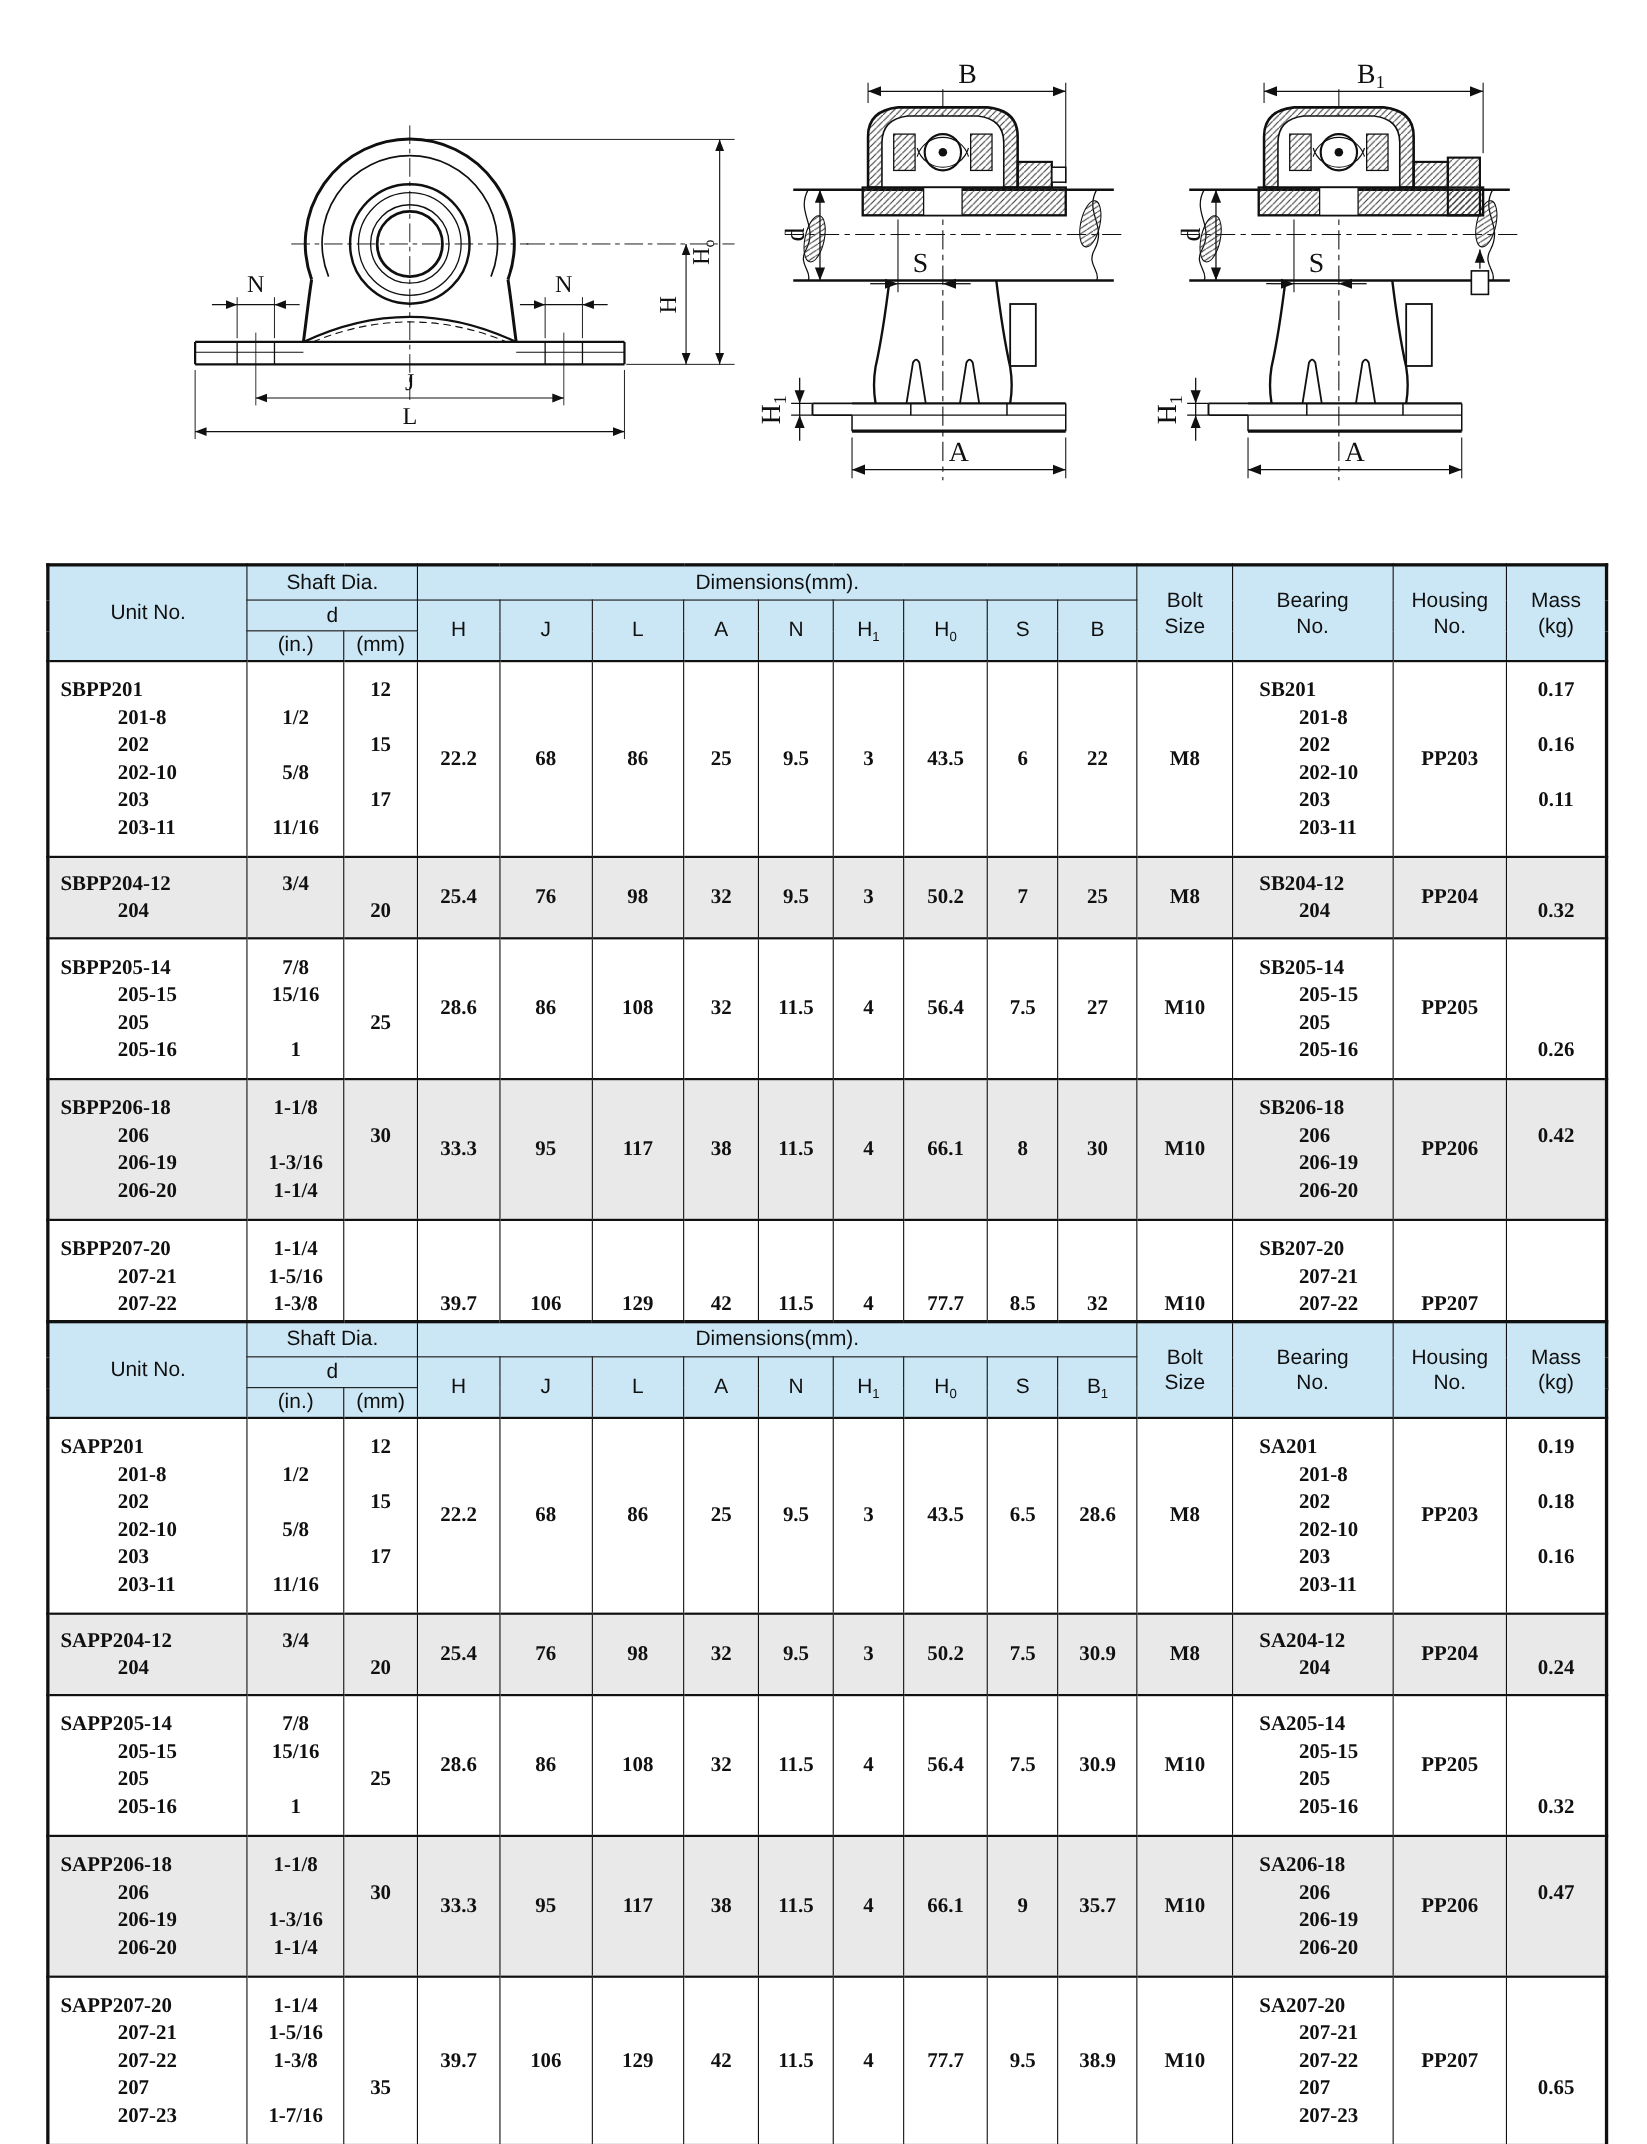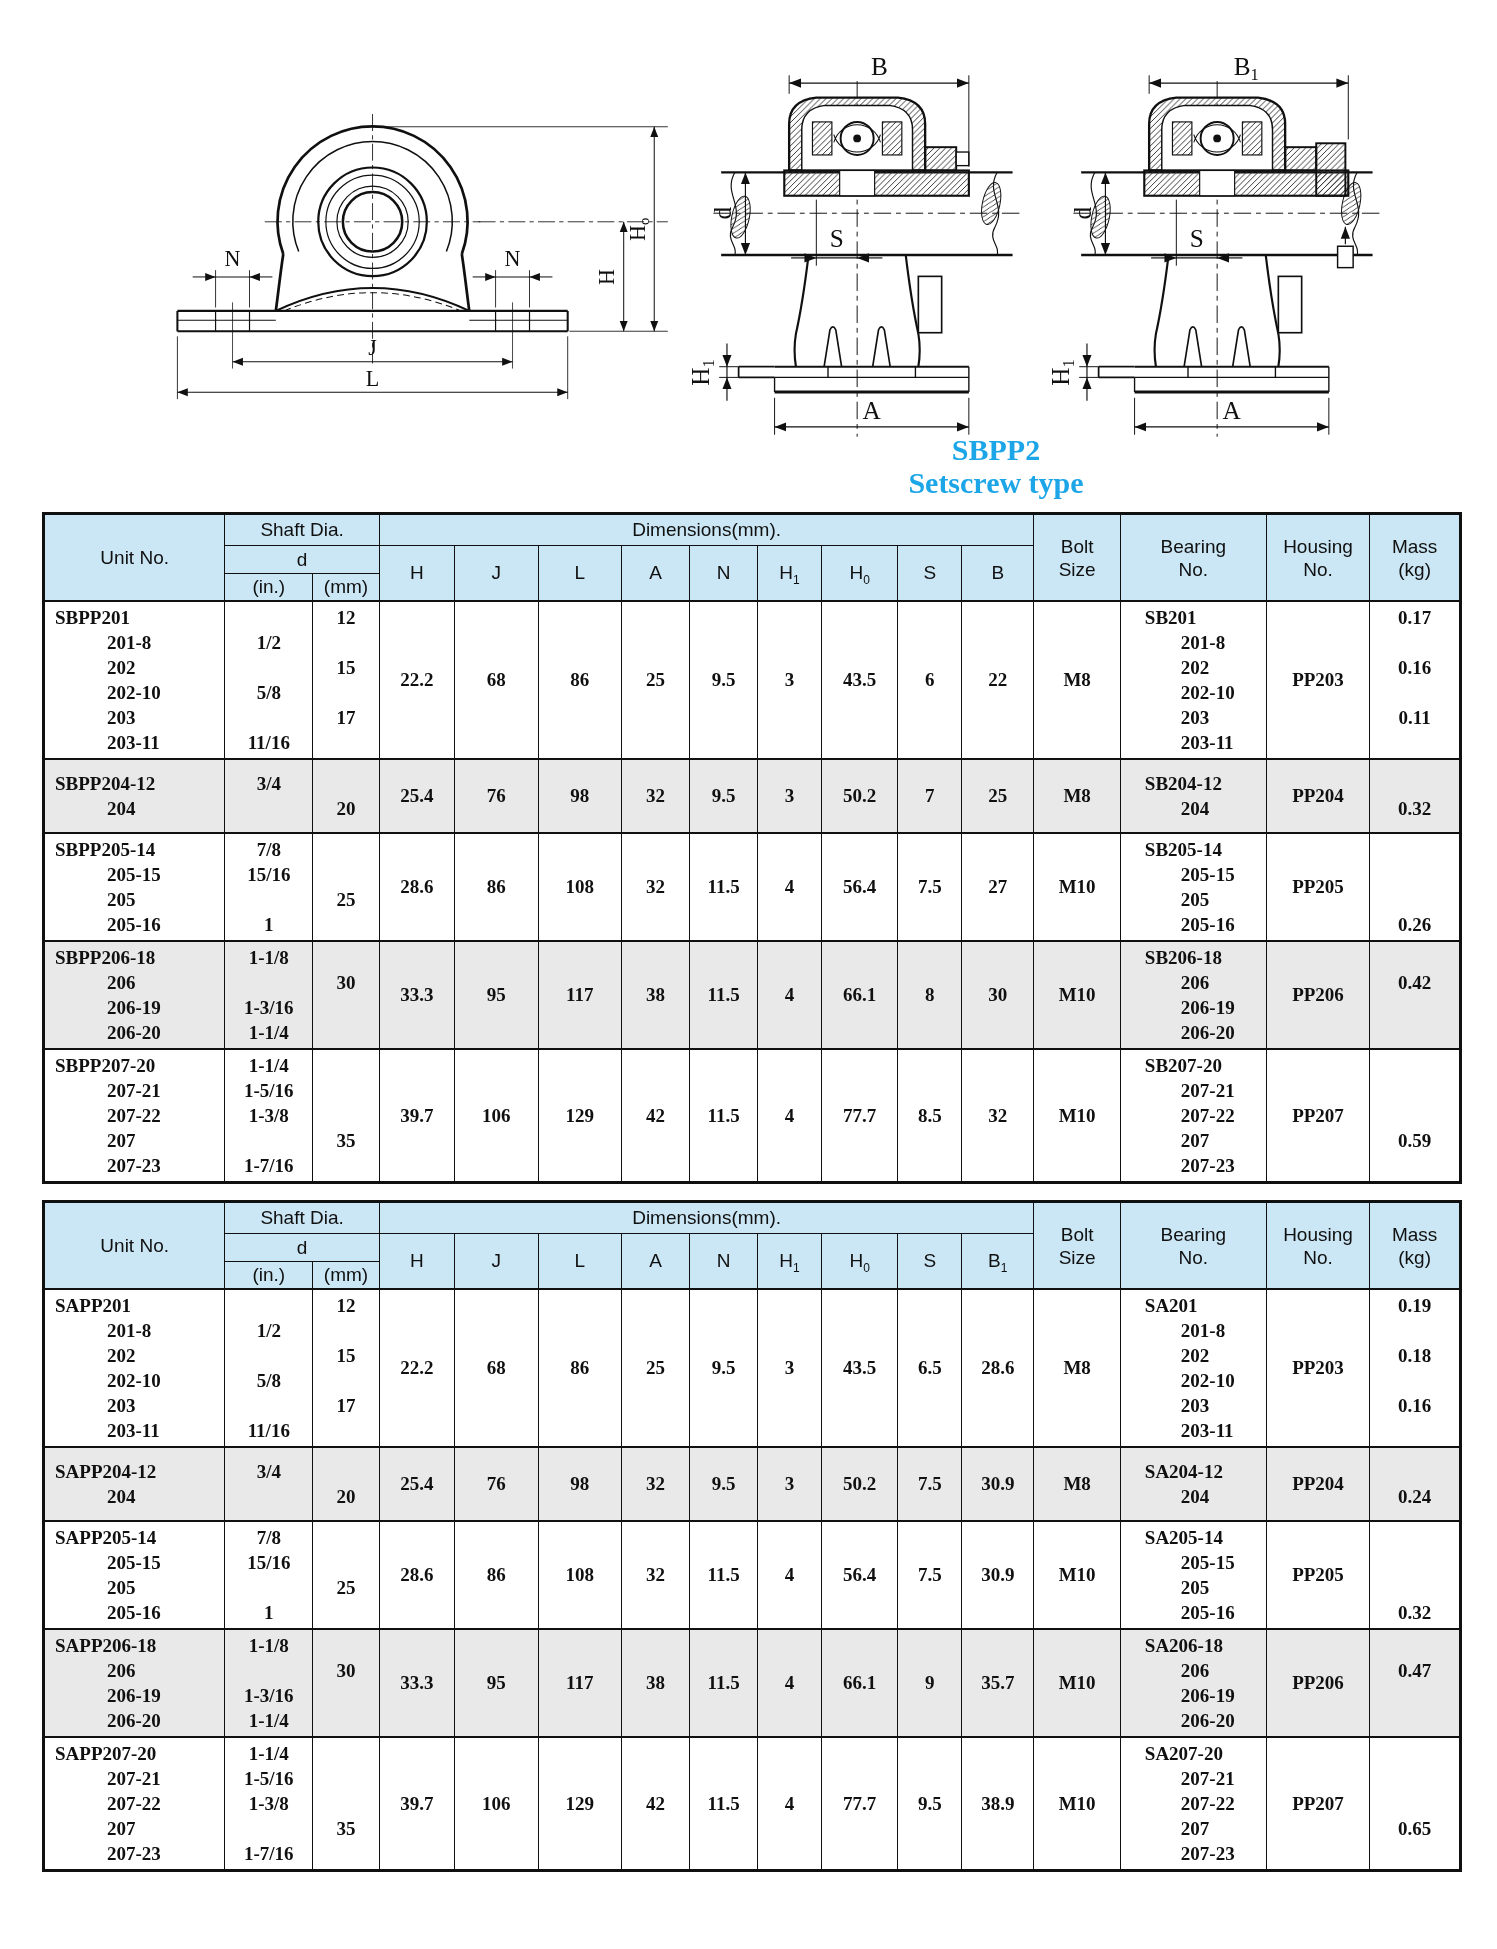--- a/index.html
+++ b/index.html
@@ -17,21 +17,21 @@
   tr.hr1 th{height:30px;}
   tr.hr2 th{height:27px;}
   tr.hr3 th{height:26px;}
   th.inmm{font-size:16px;}
   th.two div{line-height:23px;}
   table.spec sub{font-size:12px;line-height:0;}
   table.spec tbody td{vertical-align:middle;text-align:center;color:#101010;
     font-family:"Liberation Serif","DejaVu Serif",serif;font-weight:bold;font-size:19px;
     border-top:2.8px solid #101010;}
   tr.grp.shade td{background:#e9e9e9;}
-  .stack{padding:3px 0;}
+  .stack{padding:13px 0;}
   tr.g2 .stack{padding:11px 0;}
   .ln{height:25px;line-height:25px;white-space:nowrap;}
   td.unit-td{font-family:"Liberation Sans","DejaVu Sans",sans-serif;}
   td.unit-td .ln,td.bearing-td .ln{text-align:left;}
   td.unit-td .f{padding-left:10px;}
   td.unit-td .r{padding-left:62px;}
   td.bearing-td .f{padding-left:24px;}
   td.bearing-td .r{padding-left:60px;}
   
   svg text{font-family:"Liberation Serif","DejaVu Serif",serif;}
@@ -206,24 +206,20 @@
     </g>
     <g fill="#101010" font-size="26" text-anchor="middle">
       <text x="200" y="30"><tspan>B</tspan><tspan font-size="17" dy="5">1</tspan></text>
       <text x="149" y="207"><tspan>S</tspan><tspan font-size="17" dy="5"></tspan></text>
       <text x="40" y="172" transform="rotate(-90 40 172)"><tspan>d</tspan><tspan font-size="17" dy="5"></tspan></text>
       <text x="18" y="336" transform="rotate(-90 18 336)"><tspan>H</tspan><tspan font-size="17" dy="5">1</tspan></text>
       <text x="185" y="384"><tspan>A</tspan><tspan font-size="17" dy="5"></tspan></text>
     </g>
   </svg>
 
-  <div class="caption" style="left:856px;top:433px;width:280px">
-    <div>SBPP2</div>
-    <div>Setscrew type</div>
-  </div>
   <div class="caption" style="left:1116px;top:433px;width:378px">
   </div>
 
   <div id="tables">
       <table class="spec" style="top: 512px;">
         <colgroup>
           <col style="width: 12.8%;">
           <col style="width: 6.2%;">
           <col style="width: 4.7%;">
           <col style="width: 5.3%;">

